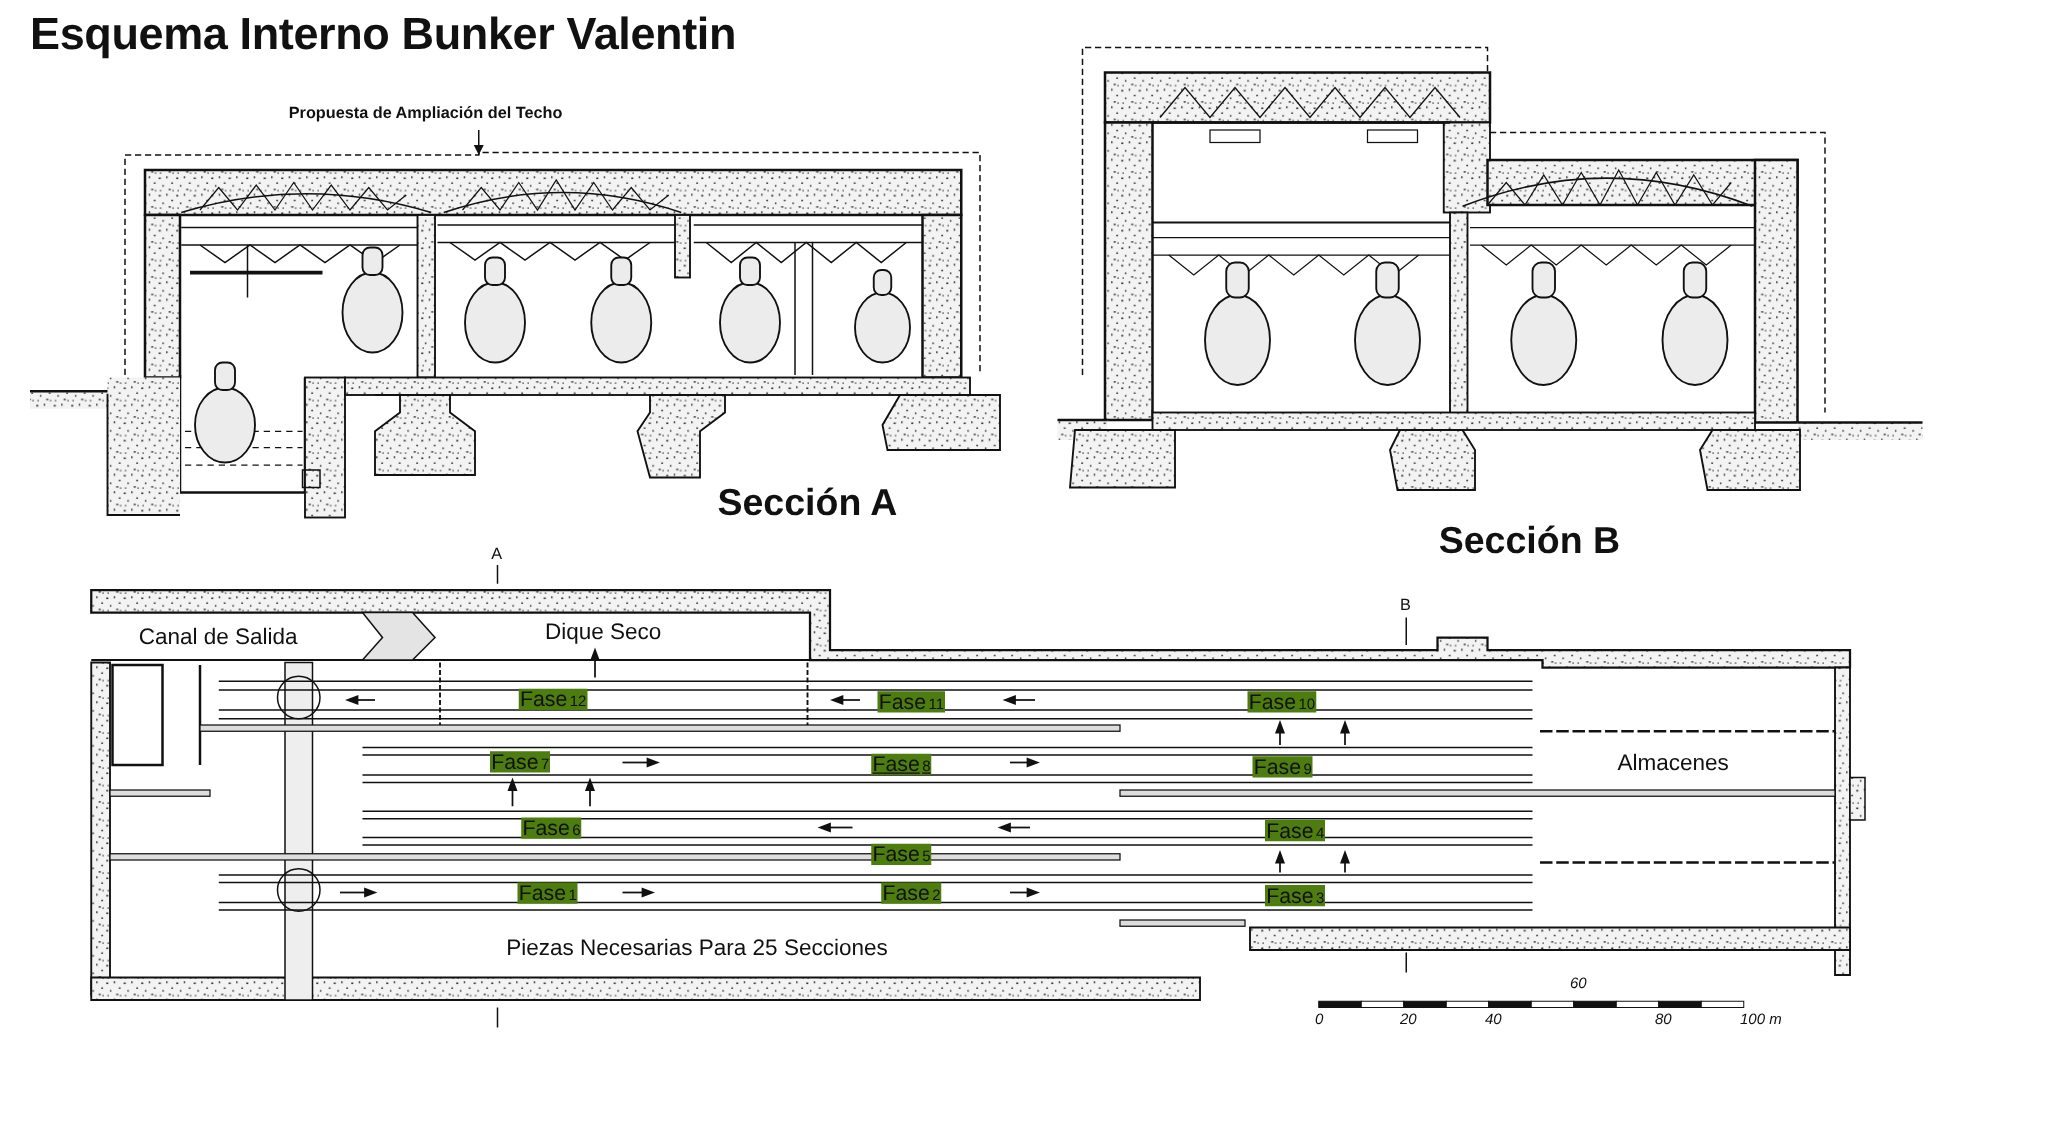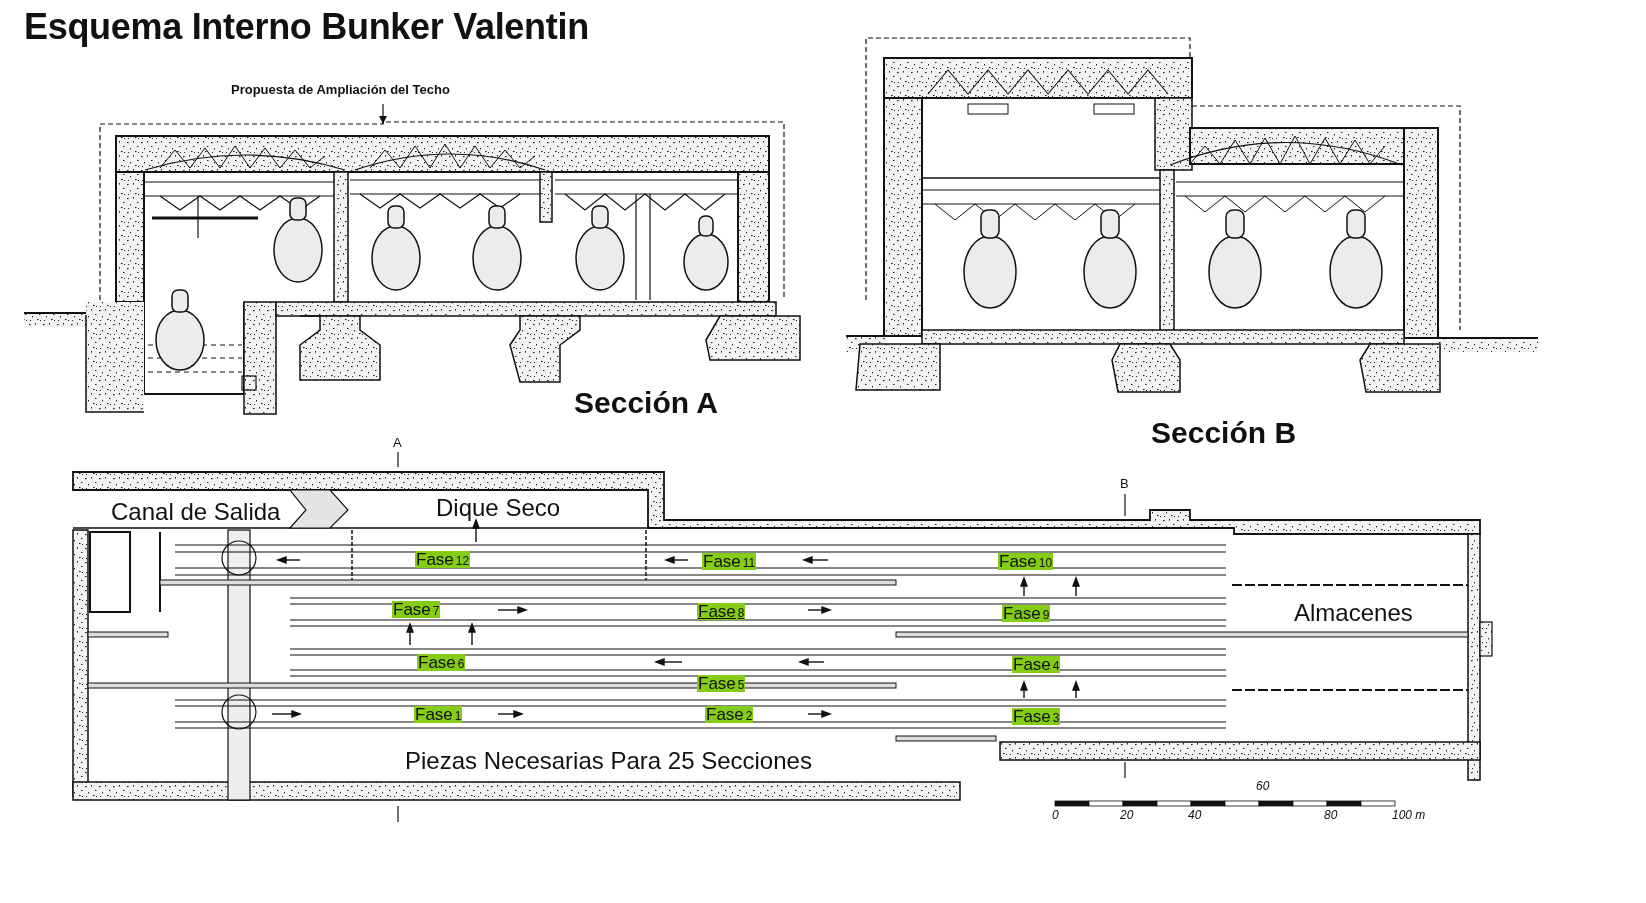--- a/index.html
+++ b/index.html
@@ -1,22 +1,22 @@
 <!DOCTYPE html>
 <html><head>
 <meta charset="utf-8">
 <style>
   html,body{margin:0;padding:0;background:#fff;}
   body{width:1646px;height:903px;position:relative;overflow:hidden;font-family:"Liberation Sans",sans-serif;color:#111;}
   .abs{position:absolute;}
   .title{left:24px;top:6px;font-size:36px;font-weight:bold;letter-spacing:-0.3px;white-space:nowrap;}
   .subtitle{left:231px;top:82px;font-size:13px;font-weight:bold;white-space:nowrap;}
   .seclabel{font-size:30px;font-weight:bold;white-space:nowrap;}
-  .lbl{font-size:24px;white-space:nowrap;line-height:1;}
-  .fase{font-size:17px;white-space:nowrap;line-height:1;background:#84cc16;padding:0 1px;}
+  .lbl{font-size:18px;white-space:nowrap;line-height:1;}
+  .fase{font-size:17px;white-space:nowrap;line-height:1;background:#4d7c0f;padding:0 1px;}
   .fase small{font-size:12px;margin-left:2px;}
   .mk{font-size:13px;white-space:nowrap;}
   .scale-num{font-size:12px;font-style:italic;white-space:nowrap;}
   svg{position:absolute;left:0;top:0;}
 </style>
 </head>
 <body>
 
 <svg width="1646" height="903" viewBox="0 0 1646 903">
   <defs>

